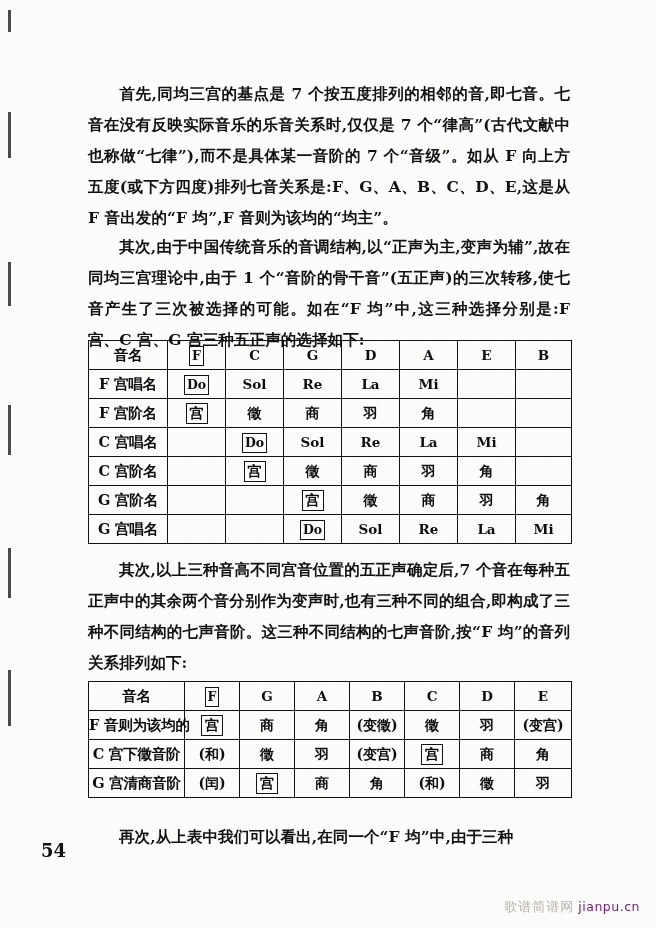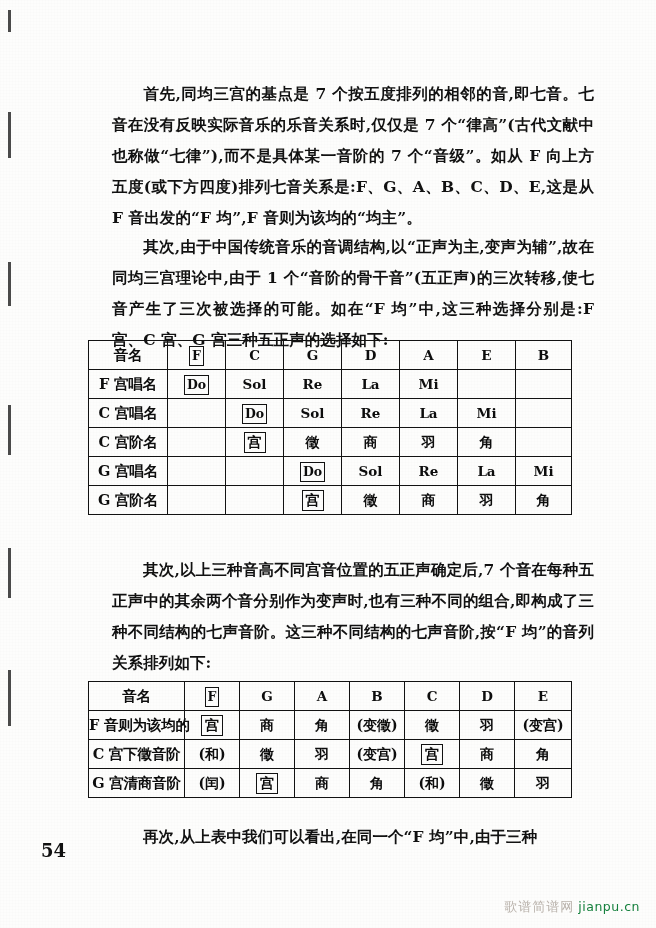--- a/index.html
+++ b/index.html
@@ -50,21 +50,20 @@
     position: absolute;
     width: 482px;
     left: 88px;
     font-size: 15.5px;
     line-height: 31px;
     color: #111;
     text-align: justify;
     text-justify: inter-ideograph;
     letter-spacing: 0.1px;
     font-weight: 600;
-    margin-left: 24px;
   }
   .para .ind { display: inline-block; width: 2em; }
 
   table.gt {
     position: absolute;
     border-collapse: collapse;
     table-layout: fixed;
     background: transparent;
   }
   table.gt td {
@@ -118,21 +117,21 @@
   #watermark {
     position: absolute;
     right: 16px;
     bottom: 12px;
     font-size: 13px;
     color: #b9b2ab;
     letter-spacing: 1px;
     white-space: nowrap;
   }
   #watermark .wm-en {
-    color: #15803d;
+    color: #701a75;
     font-family: "DejaVu Sans", "Liberation Sans", sans-serif;
     font-size: 12.5px;
     letter-spacing: 0.5px;
     margin-left: 4px;
   }
 </style>
 </head>
 <body>
 
 <div id="page">
@@ -169,58 +168,68 @@
             <td class="rowhead">F 宫唱名</td>
             <td class="latin"><span class="boxed latinbox">Do</span></td>
             <td class="latin">Sol</td>
             <td class="latin">Re</td>
             <td class="latin">La</td>
             <td class="latin">Mi</td>
             <td class="latin"></td>
             <td class="latin"></td>
           </tr>
           <tr>
+            <td class="rowhead">F 宫阶名</td>
+            <td><span class="boxed">宫</span></td>
+            <td>徵</td>
+            <td>商</td>
+            <td>羽</td>
+            <td>角</td>
+            <td></td>
+            <td></td>
+          </tr>
+          <tr>
             <td class="rowhead">C 宫唱名</td>
             <td class="latin"></td>
             <td class="latin"><span class="boxed latinbox">Do</span></td>
             <td class="latin">Sol</td>
             <td class="latin">Re</td>
             <td class="latin">La</td>
             <td class="latin">Mi</td>
             <td class="latin"></td>
           </tr>
           <tr>
             <td class="rowhead">C 宫阶名</td>
             <td></td>
             <td><span class="boxed">宫</span></td>
             <td>徵</td>
             <td>商</td>
             <td>羽</td>
             <td>角</td>
             <td></td>
           </tr>
           <tr>
+            <td class="rowhead">G 宫阶名</td>
+            <td></td>
+            <td></td>
+            <td><span class="boxed">宫</span></td>
+            <td>徵</td>
+            <td>商</td>
+            <td>羽</td>
+            <td>角</td>
+          </tr>
+          <tr>
             <td class="rowhead">G 宫唱名</td>
             <td class="latin"></td>
             <td class="latin"></td>
             <td class="latin"><span class="boxed latinbox">Do</span></td>
             <td class="latin">Sol</td>
             <td class="latin">Re</td>
             <td class="latin">La</td>
             <td class="latin">Mi</td>
-          </tr>
-          <tr>
-            <td class="rowhead">G 宫阶名</td>
-            <td></td>
-            <td></td>
-            <td><span class="boxed">宫</span></td>
-            <td>徵</td>
-            <td>商</td>
-            <td>羽</td>
-            <td>角</td>
           </tr>
         </tbody>
     </table>
 
     <p class="para" style="top:538px;"><span class="ind"></span><span>其次,以上三种音高不同宫音位置的五正声确定后,7 个音在每种五正声中的其余两个音分别作为变声时,也有三种不同的组合,即构成了三种不同结构的七声音阶。这三种不同结构的七声音阶,按“F 均”的音列关系排列如下:</span></p>
 
     <table class="gt" id="table2" style="left:88px; top:681px; width:483px;">
       <colgroup>
         <col style="width:96px">
           <col style="width:55px">

